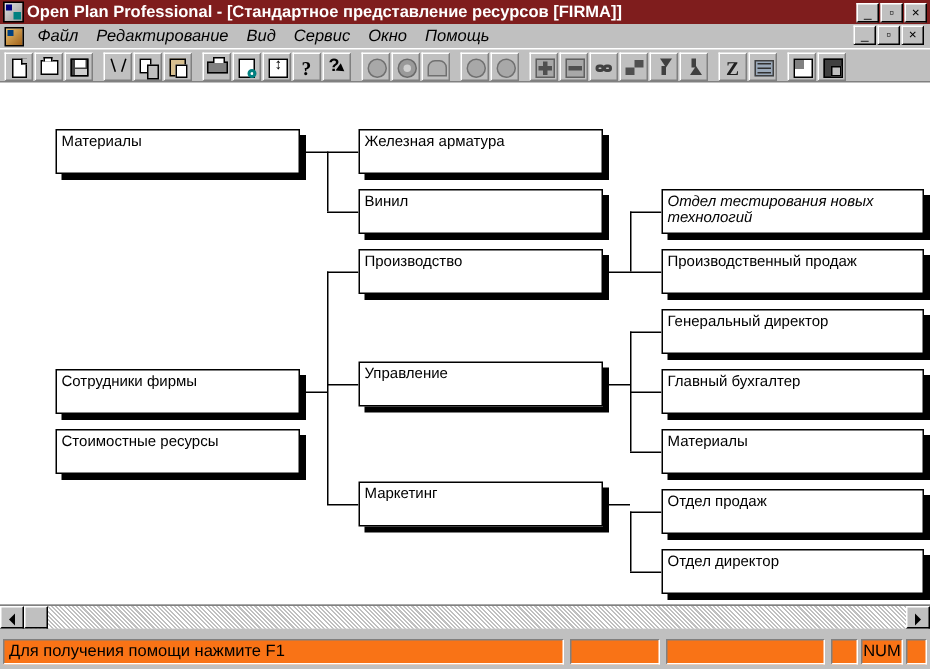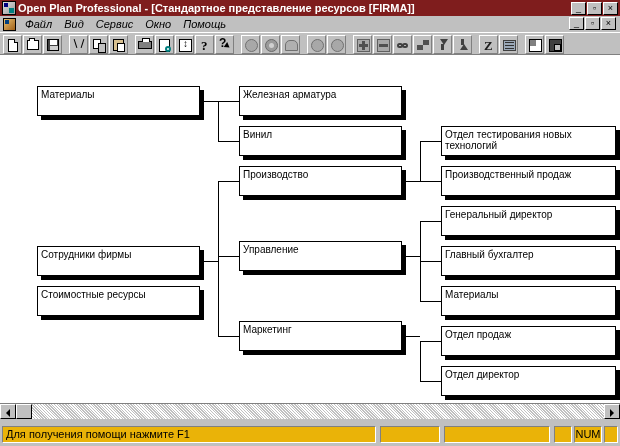--- a/index.html
+++ b/index.html
@@ -184,21 +184,21 @@
     border-right:1px solid #000000;border-bottom:1px solid #000000;
     box-sizing:border-box;
   }
 
   
   .statusbar{
     position:absolute;left:0;top:424px;width:620px;height:22px;
     background:#c0c0c0;
   }
   .pane{
-    position:absolute;top:2px;height:17px;background:#eab308;
+    position:absolute;top:2px;height:17px;background:#f97316;
     border-top:1px solid #808080;border-left:1px solid #808080;
     border-right:1px solid #ffffff;border-bottom:1px solid #ffffff;
     box-sizing:border-box;
     font-size:11px;color:#000;line-height:15px;padding-left:3px;
     overflow:hidden;white-space:nowrap;
   }
   .pane.center{text-align:center;padding-left:0;}
 </style>
 </head>
 <body>
@@ -217,20 +217,21 @@
         </div>
       <div class="sysbtn">
           <span>×</span>
         </div>
     </div>
   </div>
 
   <div class="menubar">
     <div class="menu-icon"></div>
     <div class="menu-item">Файл</div>
+    <div class="menu-item">Редактирование</div>
     <div class="menu-item">Вид</div>
     <div class="menu-item">Сервис</div>
     <div class="menu-item">Окно</div>
     <div class="menu-item">Помощь</div>
     <div class="btn-group">
       <div class="sysbtn">
           <span>_</span>
         </div>
       <div class="sysbtn">
           <span>▫</span>
@@ -361,21 +362,21 @@
         <div class="conn h" style="left: 616px; top: 326px; width: 24px;"></div>
         <div class="node" style="left: 37px; top: 31px; width: 163px; height: 30px;">
           <div class="lbl">Материалы</div>
         </div>
         <div class="node" style="left: 239px; top: 31px; width: 163px; height: 30px;">
           <div class="lbl">Железная арматура</div>
         </div>
         <div class="node" style="left: 239px; top: 71px; width: 163px; height: 30px;">
           <div class="lbl">Винил</div>
         </div>
-        <div class="node" style="left: 441px; top: 71px; width: 175px; height: 30px;">
+        <div class="node" style="left: 441px; top: 71px; width: 175px; height: 30px; font-style: italic;">
           <div class="lbl">Отдел тестирования новых
 технологий</div>
         </div>
         <div class="node" style="left: 239px; top: 111px; width: 163px; height: 30px;">
           <div class="lbl">Производство</div>
         </div>
         <div class="node" style="left: 441px; top: 111px; width: 175px; height: 30px;">
           <div class="lbl">Производственный продаж</div>
         </div>
         <div class="node" style="left: 441px; top: 151px; width: 175px; height: 30px;">

